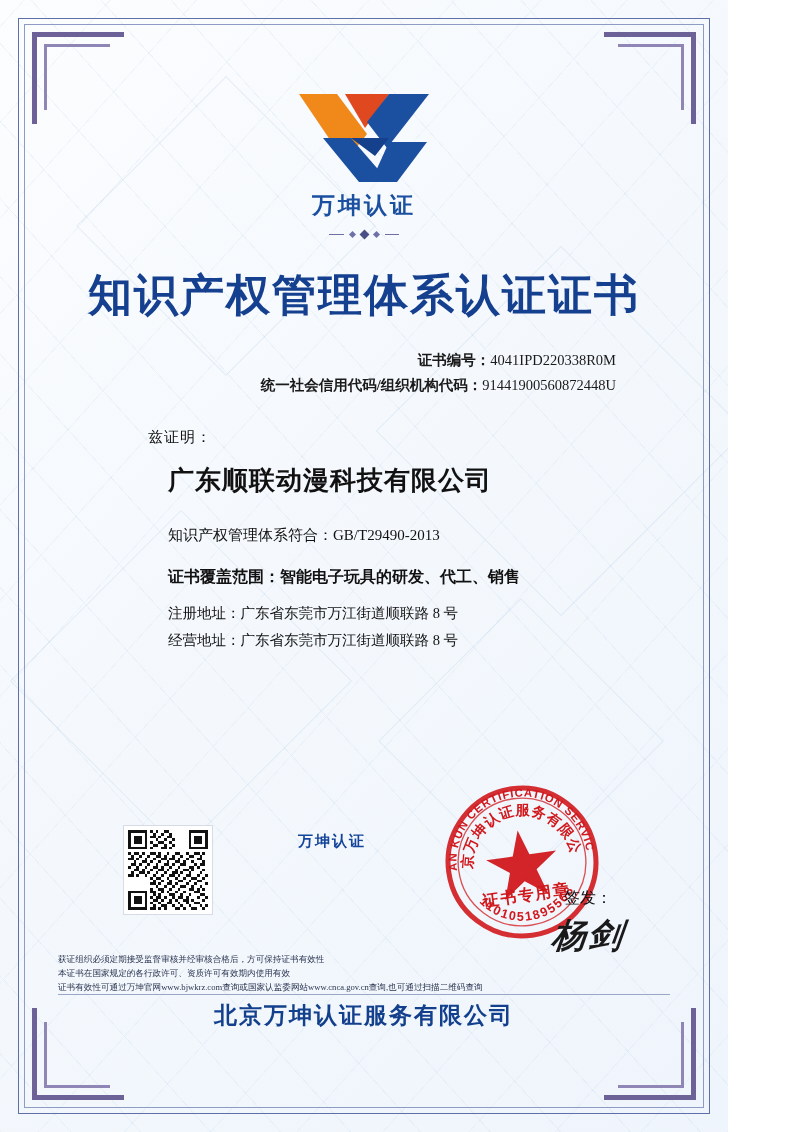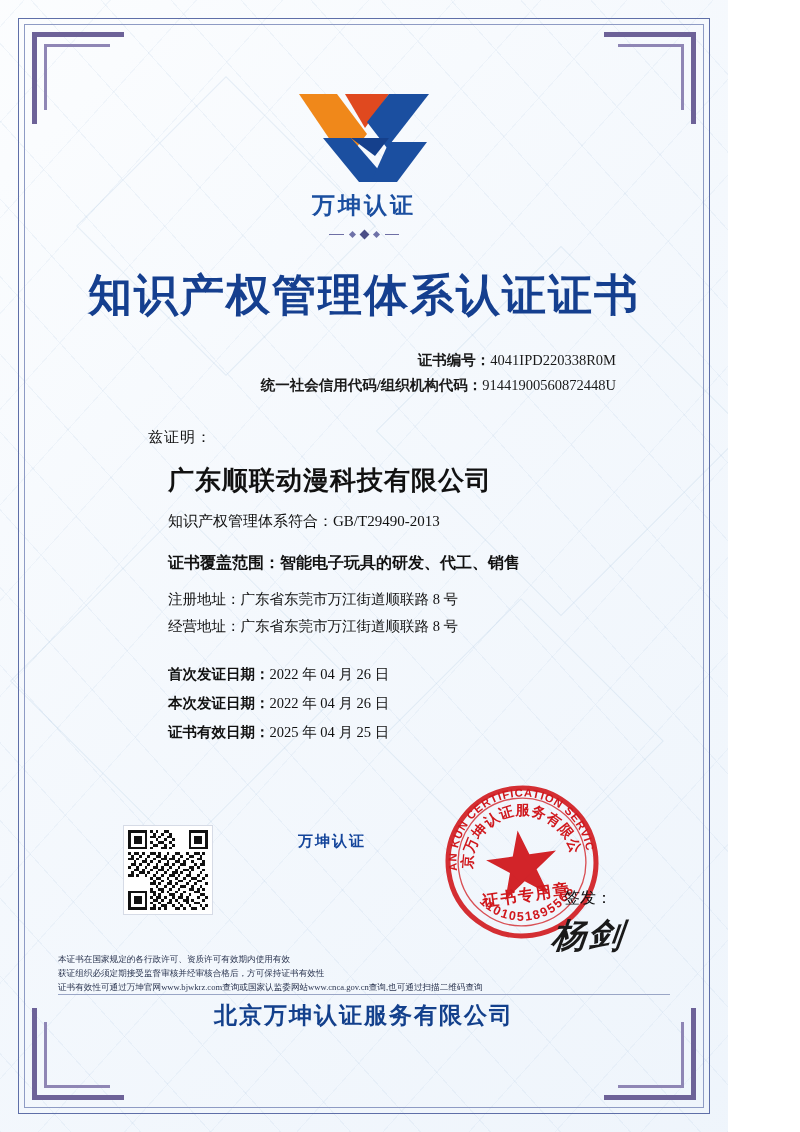--- a/index.html
+++ b/index.html
@@ -157,21 +157,21 @@
   .company {
     margin-top: 16px;
     margin-left: 20px;
     font-family: "Liberation Sans", sans-serif;
     font-size: 26px;
     font-weight: bold;
     color: #111;
     letter-spacing: 1px;
   }
   .line-std {
-    margin-top: 14px;
+    margin-top: 28px;
     margin-left: 20px;
     font-size: 15px;
   }
   .line-scope {
     margin-top: 22px;
     margin-left: 20px;
     font-size: 16px;
     font-weight: bold;
     font-family: "Liberation Sans", sans-serif;
   }
@@ -380,31 +380,20 @@
       <span>证书覆盖范围：</span><span>智能电子玩具的研发、代工、销售</span>
     </div>
     <div class="line-addr">
       <span>注册地址：</span><span>广东省东莞市万江街道顺联路 8 号</span>
     </div>
     <div class="line-addr second">
       <span>经营地址：</span><span>广东省东莞市万江街道顺联路 8 号</span>
     </div>
   </div>
 
-  <div class="dates">
-    <div>
-      <span class="lbl">首次发证日期：</span><span>2022 年 04 月 26 日</span>
-    </div>
-    <div>
-      <span class="lbl">本次发证日期：</span><span>2022 年 04 月 26 日</span>
-    </div>
-    <div>
-      <span class="lbl">证书有效日期：</span><span>2025 年 04 月 25 日</span>
-    </div>
-  </div>
 
   <div class="qr">
     <svg width="80" height="80" viewBox="0 0 29 29" shape-rendering="crispEdges">
       <rect width="29" height="29" fill="#fff"></rect>
       <g fill="#111">
         <rect x="0" y="0" width="7" height="1"></rect>
           <rect x="0" y="6" width="7" height="1"></rect>
         <rect x="0" y="0" width="1" height="7"></rect>
           <rect x="6" y="0" width="1" height="7"></rect>
         <rect x="2" y="2" width="3" height="3"></rect>
@@ -632,21 +621,21 @@
     <rect x="40" y="128" width="120" height="22" fill="none"></rect>
     <text x="100" y="146" text-anchor="middle" font-family="&quot;Liberation Sans&quot;, sans-serif" font-size="19" font-weight="bold" fill="#d0181d" letter-spacing="2">证书专用章</text>
   </svg>
 
   <div class="signature">
     <span>签发：</span>
     <span class="sig-name">杨剑</span>
   </div>
 
   <div class="fine-print">
+    <div>获证组织必须定期接受监督审核并经审核合格后，方可保持证书有效性</div>
     <div>本证书在国家规定的各行政许可、资质许可有效期内使用有效</div>
-    <div>获证组织必须定期接受监督审核并经审核合格后，方可保持证书有效性</div>
     <div>证书有效性可通过万坤官网www.bjwkrz.com查询或国家认监委网站www.cnca.gov.cn查询,也可通过扫描二维码查询</div>
   </div>
 
   <div class="footer-rule"></div>
   <div class="footer-org">北京万坤认证服务有限公司</div>
 
 </div>
 
 </body></html>

